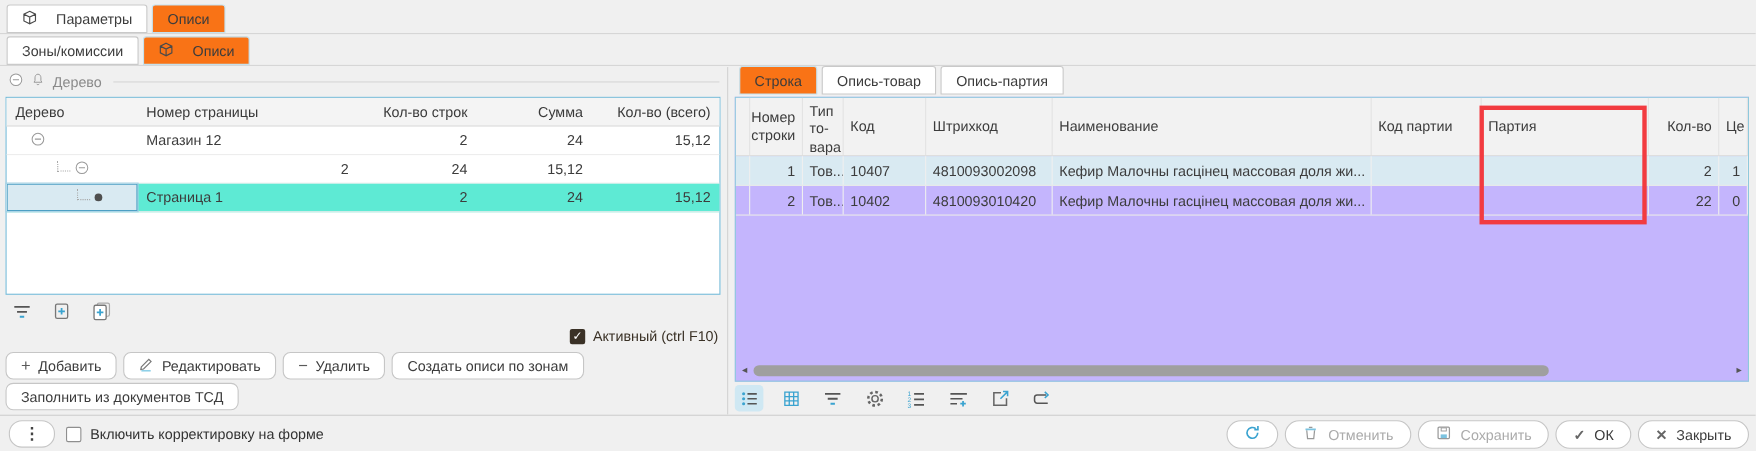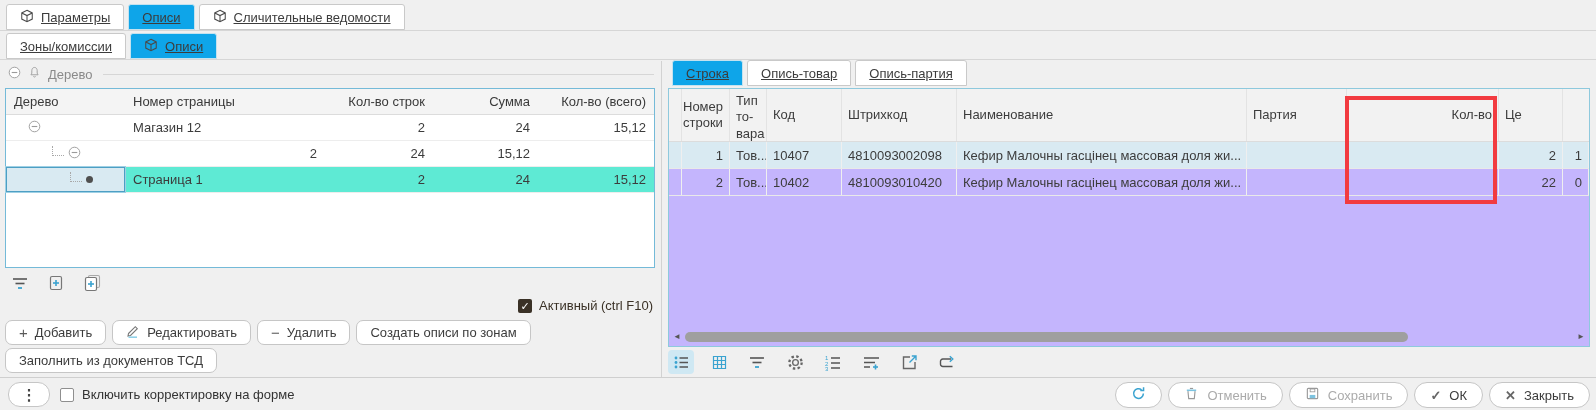--- a/index.html
+++ b/index.html
@@ -11,25 +11,25 @@
     font-size: 13px;
     color: #3c3c3c;
     overflow: hidden;
   }
   .hline { position:absolute; left:0; width:1596px; height:1px; background:#d6d6d6; }
   .vdivider { position:absolute; left:661px; top:61px; width:1px; height:316px; background:#d2d2d2; }
 
   
   .tabbar { position:absolute; display:flex; gap:4px; align-items:flex-end; }
   .tab {
-    height:26px; display:inline-flex; align-items:center; gap:7px;
+    height:26px; display:inline-flex; align-items:center; gap:17px;
     padding:0 13px; background:#fff; border:1px solid #c9c9c9;
-    border-radius:3px 3px 0 0; white-space:nowrap; cursor:default;text-decoration:underline;
+    border-radius:3px 3px 0 0; white-space:nowrap; cursor:default;
   }
-  .tab.active { background:#0ea5e9; border-color:#c4e2ef;align-items:center; }
+  .tab.active { background:#f97316; border-color:#c4e2ef;align-items:center; }
   .tab svg { flex:0 0 auto; }
 
   
   .groupheader { position:absolute; left:8px; top:66px; width:646px; display:flex; align-items:center; gap:7px; color:#8a8a8a; }
   .groupheader .grow { flex:1; height:1px; background:#d6d6d6; margin-left:4px; }
 
   .tree-table {
     position:absolute; left:5px; top:88px; width:650px; height:180px;
     background:#fff; border:1px solid #74bad8;
   }
@@ -98,26 +98,20 @@
 
 <div class="tabbar" style="left:6px; top:4px;">
   <div class="tab">
     <span><svg width="14" height="14" viewBox="0 0 16 16">
           <path d="M8 1.5 L14 4.5 V11.5 L8 14.5 L2 11.5 V4.5 Z M2 4.5 L8 7.5 L14 4.5 M8 7.5 V14.5" fill="none" stroke="#4a4a4a" stroke-width="1.2"></path>
         </svg></span>
     <span>Параметры</span>
   </div>
   <div class="tab active">
     <span>Описи</span>
-  </div>
-  <div class="tab">
-    <span><svg width="14" height="14" viewBox="0 0 16 16">
-          <path d="M8 1.5 L14 4.5 V11.5 L8 14.5 L2 11.5 V4.5 Z M2 4.5 L8 7.5 L14 4.5 M8 7.5 V14.5" fill="none" stroke="#4a4a4a" stroke-width="1.2"></path>
-        </svg></span>
-    <span>Сличительные ведомости</span>
   </div>
 </div>
 <div class="hline" style="top:30px;"></div>
 
 <div class="tabbar" style="left:6px; top:33px;">
   <div class="tab">
     <span>Зоны/комиссии</span>
   </div>
   <div class="tab active">
     <span><svg width="14" height="14" viewBox="0 0 16 16">
@@ -258,20 +252,21 @@
 </div>
 
 <div class="rtable">
   <div class="rrow head">
     <div></div>
     <div>Номер строки</div>
     <div style="align-items:flex-start;">Тип то-вара</div>
     <div>Код</div>
     <div>Штрихкод</div>
     <div>Наименование</div>
+    <div>Код партии</div>
     <div>Партия</div>
     <div class="num">Кол-во</div>
     <div>Це</div>
   </div>
 
   <div class="rrow body selected">
     <div></div>
     <div class="num">1</div>
     <div>Тов...</div>
     <div>10407</div>

